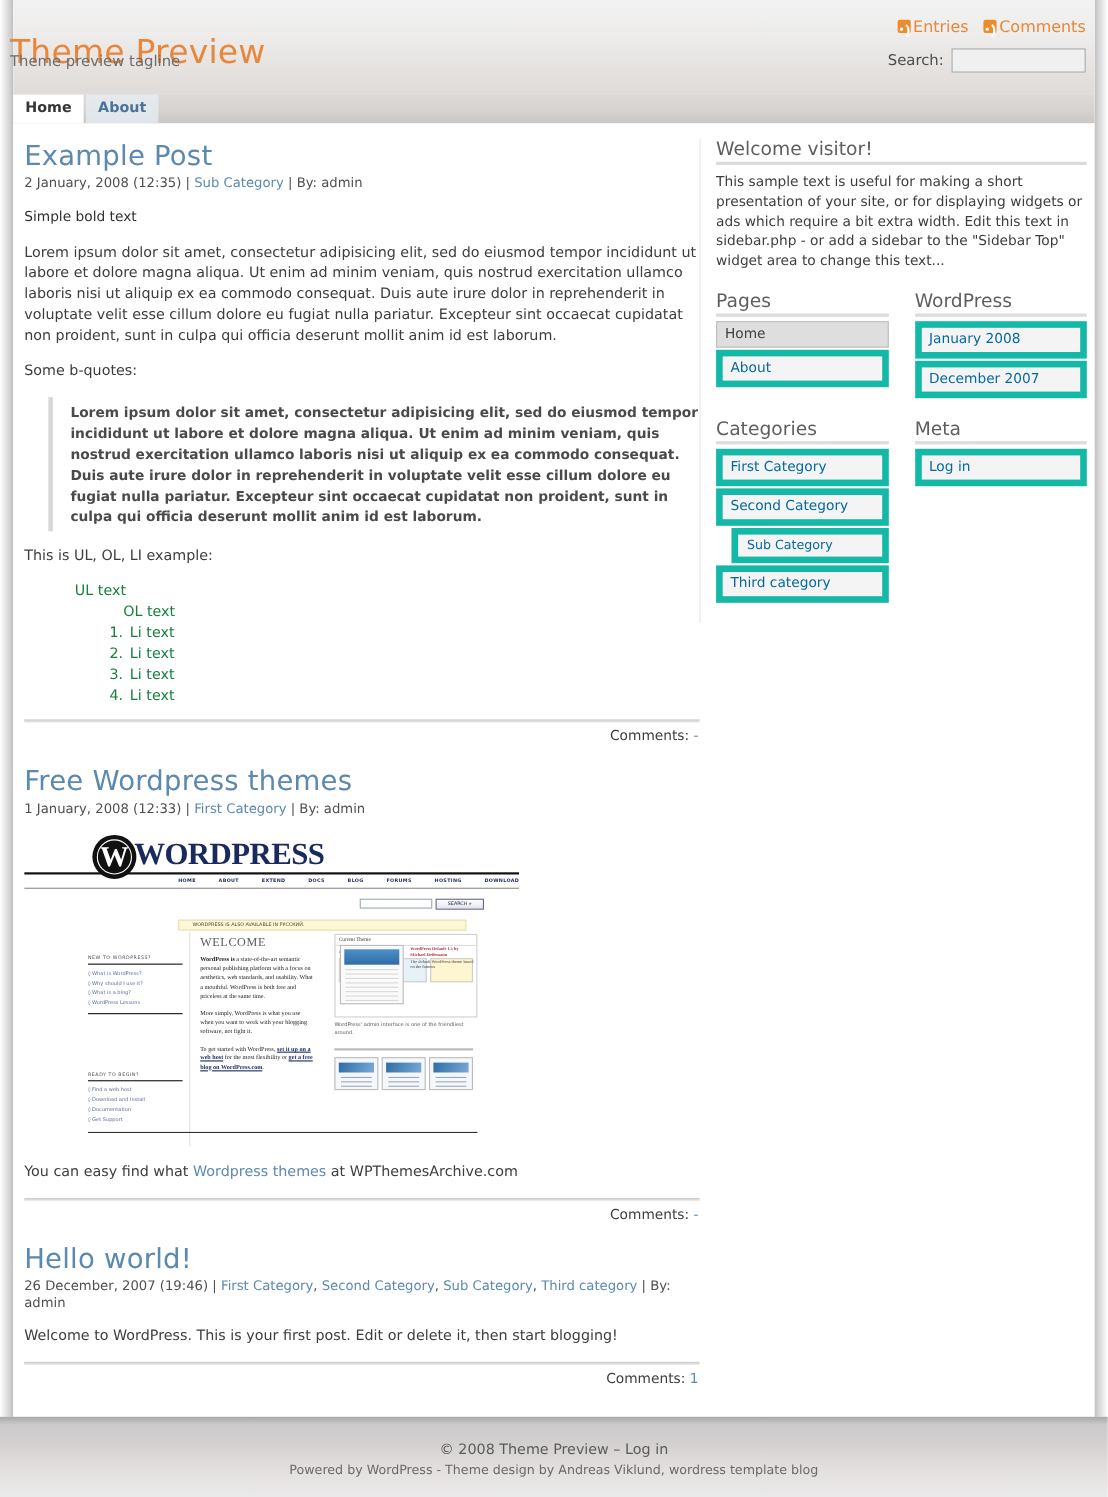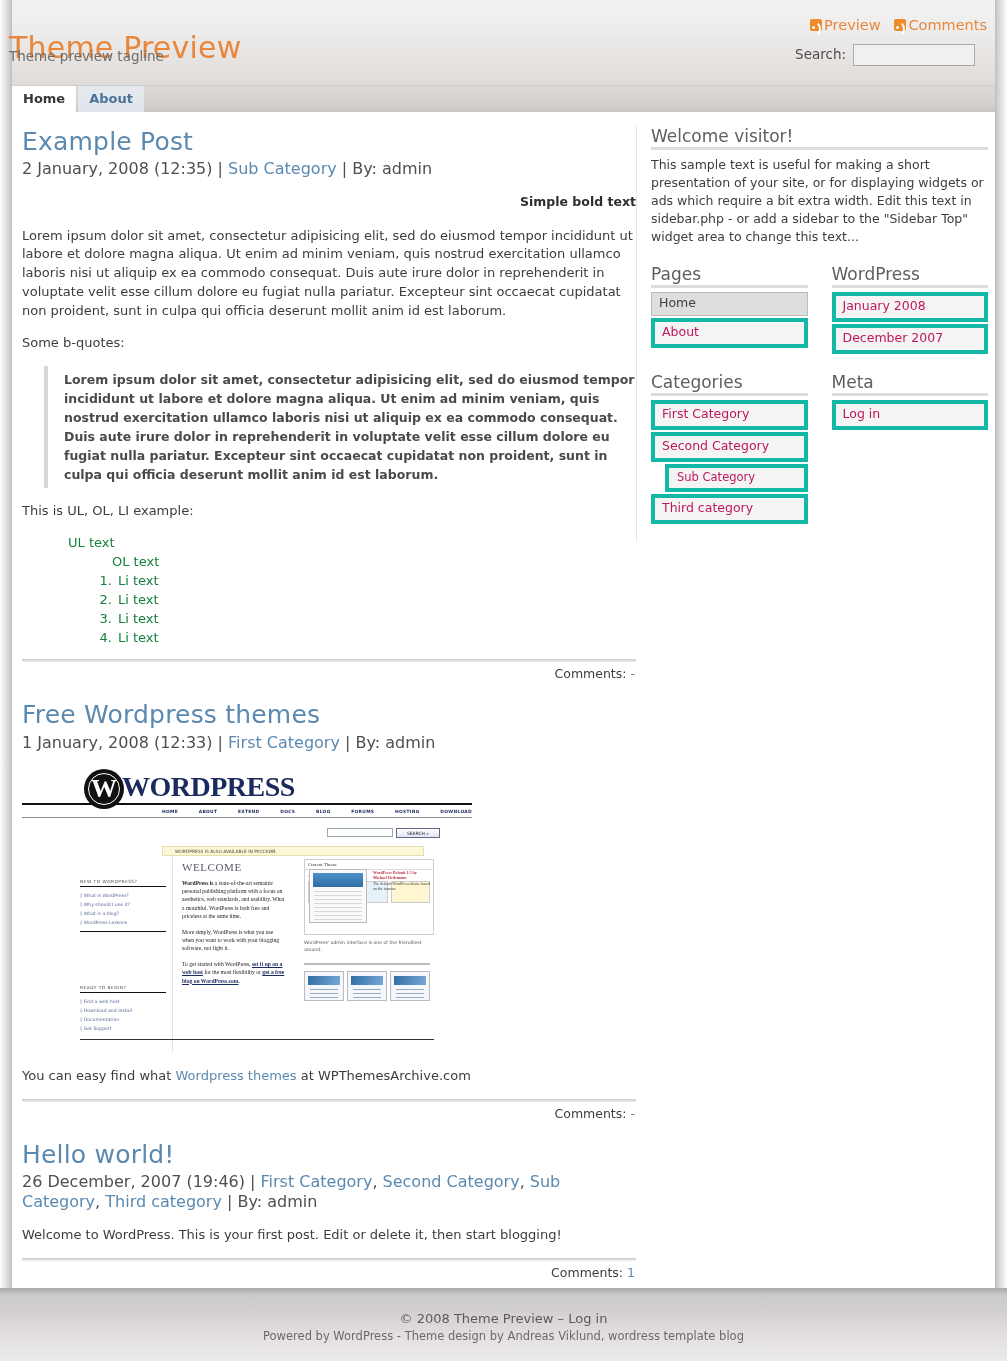--- a/index.html
+++ b/index.html
@@ -60,21 +60,21 @@
     content: ""; position: absolute; left: 2px; bottom: 2px;
     width: 3px; height: 3px; background: #fff; border-radius: 50%;
   }
   .rss-ico::after {
     content: ""; position: absolute; left: 2px; bottom: 2px;
     width: 7px; height: 7px; border: 2px solid #fff; border-radius: 0 9px 0 0;
     border-left: none; border-bottom: none;
     transform: rotate(45deg); transform-origin: left bottom;
   }
   #searchbar {
-    position: absolute; right: 20px; top: 44px;
+    position: absolute; right: 8px; top: 44px;
     font-size: 13.5px; color: #4c4c4c; white-space: nowrap;
   }
   #searchbar input {
     width: 122px; height: 22px; vertical-align: middle;
     margin-left: 7px;
     border: 1px solid #a9a9a9;
     background: #f0f0f0;
     font-family: "DejaVu Sans", "Liberation Sans", sans-serif; font-size: 12px;
     padding: 0 3px;
   }
@@ -107,26 +107,26 @@
     border-left: 1px solid #e7e7e7; padding-left: 14px;
   }
 
   
   .post { margin-bottom: 0; }
   .post-title {
     margin: 0 0 2px 0; font-size: 25px; font-weight: normal;
     color: #5b89b0; letter-spacing: .2px; line-height: 1.25;
   }
   .post-meta {
-    font-size: 16px; color: #4f4f4f; margin: 0 0 14px 0; line-height: 1.25;
+    font-size: 12px; color: #4f4f4f; margin: 0 0 14px 0; line-height: 1.25;
   }
   .post-meta a { color: #5b89b0; text-decoration: none; }
   .post-body { font-size: 13px; color: #3d3d3d; line-height: 1.46; }
   .post-body p { margin: 0 0 13px 0; }
-  .post-body p.bold-lead { font-weight: bold; font-size: 12.5px; color: #2e2e2e; margin-bottom: 15px; text-align: right;}
+  .post-body p.bold-lead { font-weight: normal; font-size: 12.5px; color: #2e2e2e; margin-bottom: 15px;}
   blockquote {
     margin: 0 0 14px 22px; padding: 4px 0 4px 16px;
     border-left: 4px solid #d6d6d6;
     font-weight: bold; font-size: 12.5px; color: #4a4a4a; line-height: 1.52;
   }
   .list-block { margin: 0 0 10px 0; font-size: 13px; color: #15803d; }
   .list-block .ul-text { margin-left: 46px; line-height: 1.45; }
   .list-block .ol-text { margin-left: 90px; line-height: 1.45; }
   .list-block ol {
     margin: 0 0 0 70px; padding: 0 0 0 24px; line-height: 1.45;
@@ -243,22 +243,22 @@
   .sb-cols { display: flex; gap: 24px; }
   .sb-col { width: 158px; }
   .sb-head {
     font-size: 17px; font-weight: normal; color: #5e5e5e;
     margin: 0 0 3px 0; padding-bottom: 1px;
     border-bottom: 3px solid #dcdcdc;
   }
   .sb-list { list-style: none; margin: 4px 0 18px 0; padding: 0; }
   .sb-list li { margin: 0 0 2px 0; }
   .sb-list li a {
-    display: block; font-size: 12.5px; color: #be185d; text-decoration: none;
-    background: #f4f4f4; border: 4px solid #14b8a6;
+    display: block; font-size: 12.5px; color: #0369a1; text-decoration: none;
+    background: #f4f4f4; border: 6px solid #14b8a6;
     padding: 2px 0 3px 7px; line-height: 1.35;
   }
   .sb-list li a.current {
     background: #dedede; border: 1px solid #bdbdbd; color: #404040;
   }
   .sb-list li.nested { margin-left: 14px; }
   .sb-list li.nested a { font-size: 11.5px; padding-left: 8px; }
 
   
   #footer {
@@ -278,21 +278,21 @@
   <div class="edge-left"></div>
   <div class="edge-right"></div>
 
   <div id="inner">
 
     <div id="header">
       <h1 id="blogtitle">Theme Preview</h1>
       <div id="tagline">Theme preview tagline</div>
 
       <div id="feeds">
-        <span class="rss-ico"></span><a class="feed-link" href="#">Preview</a>
+        <span class="rss-ico"></span><a class="feed-link" href="#">Entries</a>
         &nbsp;&nbsp;<span class="rss-ico"></span><a class="feed-link" href="#">Comments</a>
       </div>
 
       <div id="searchbar">
         <label>Search:</label><input type="text" placeholder="" style="">
       </div>
     </div>
 
     <div id="navbar">
       <a href="#" class="tab active">Home</a><a href="#" class="tab inactive">About</a>

